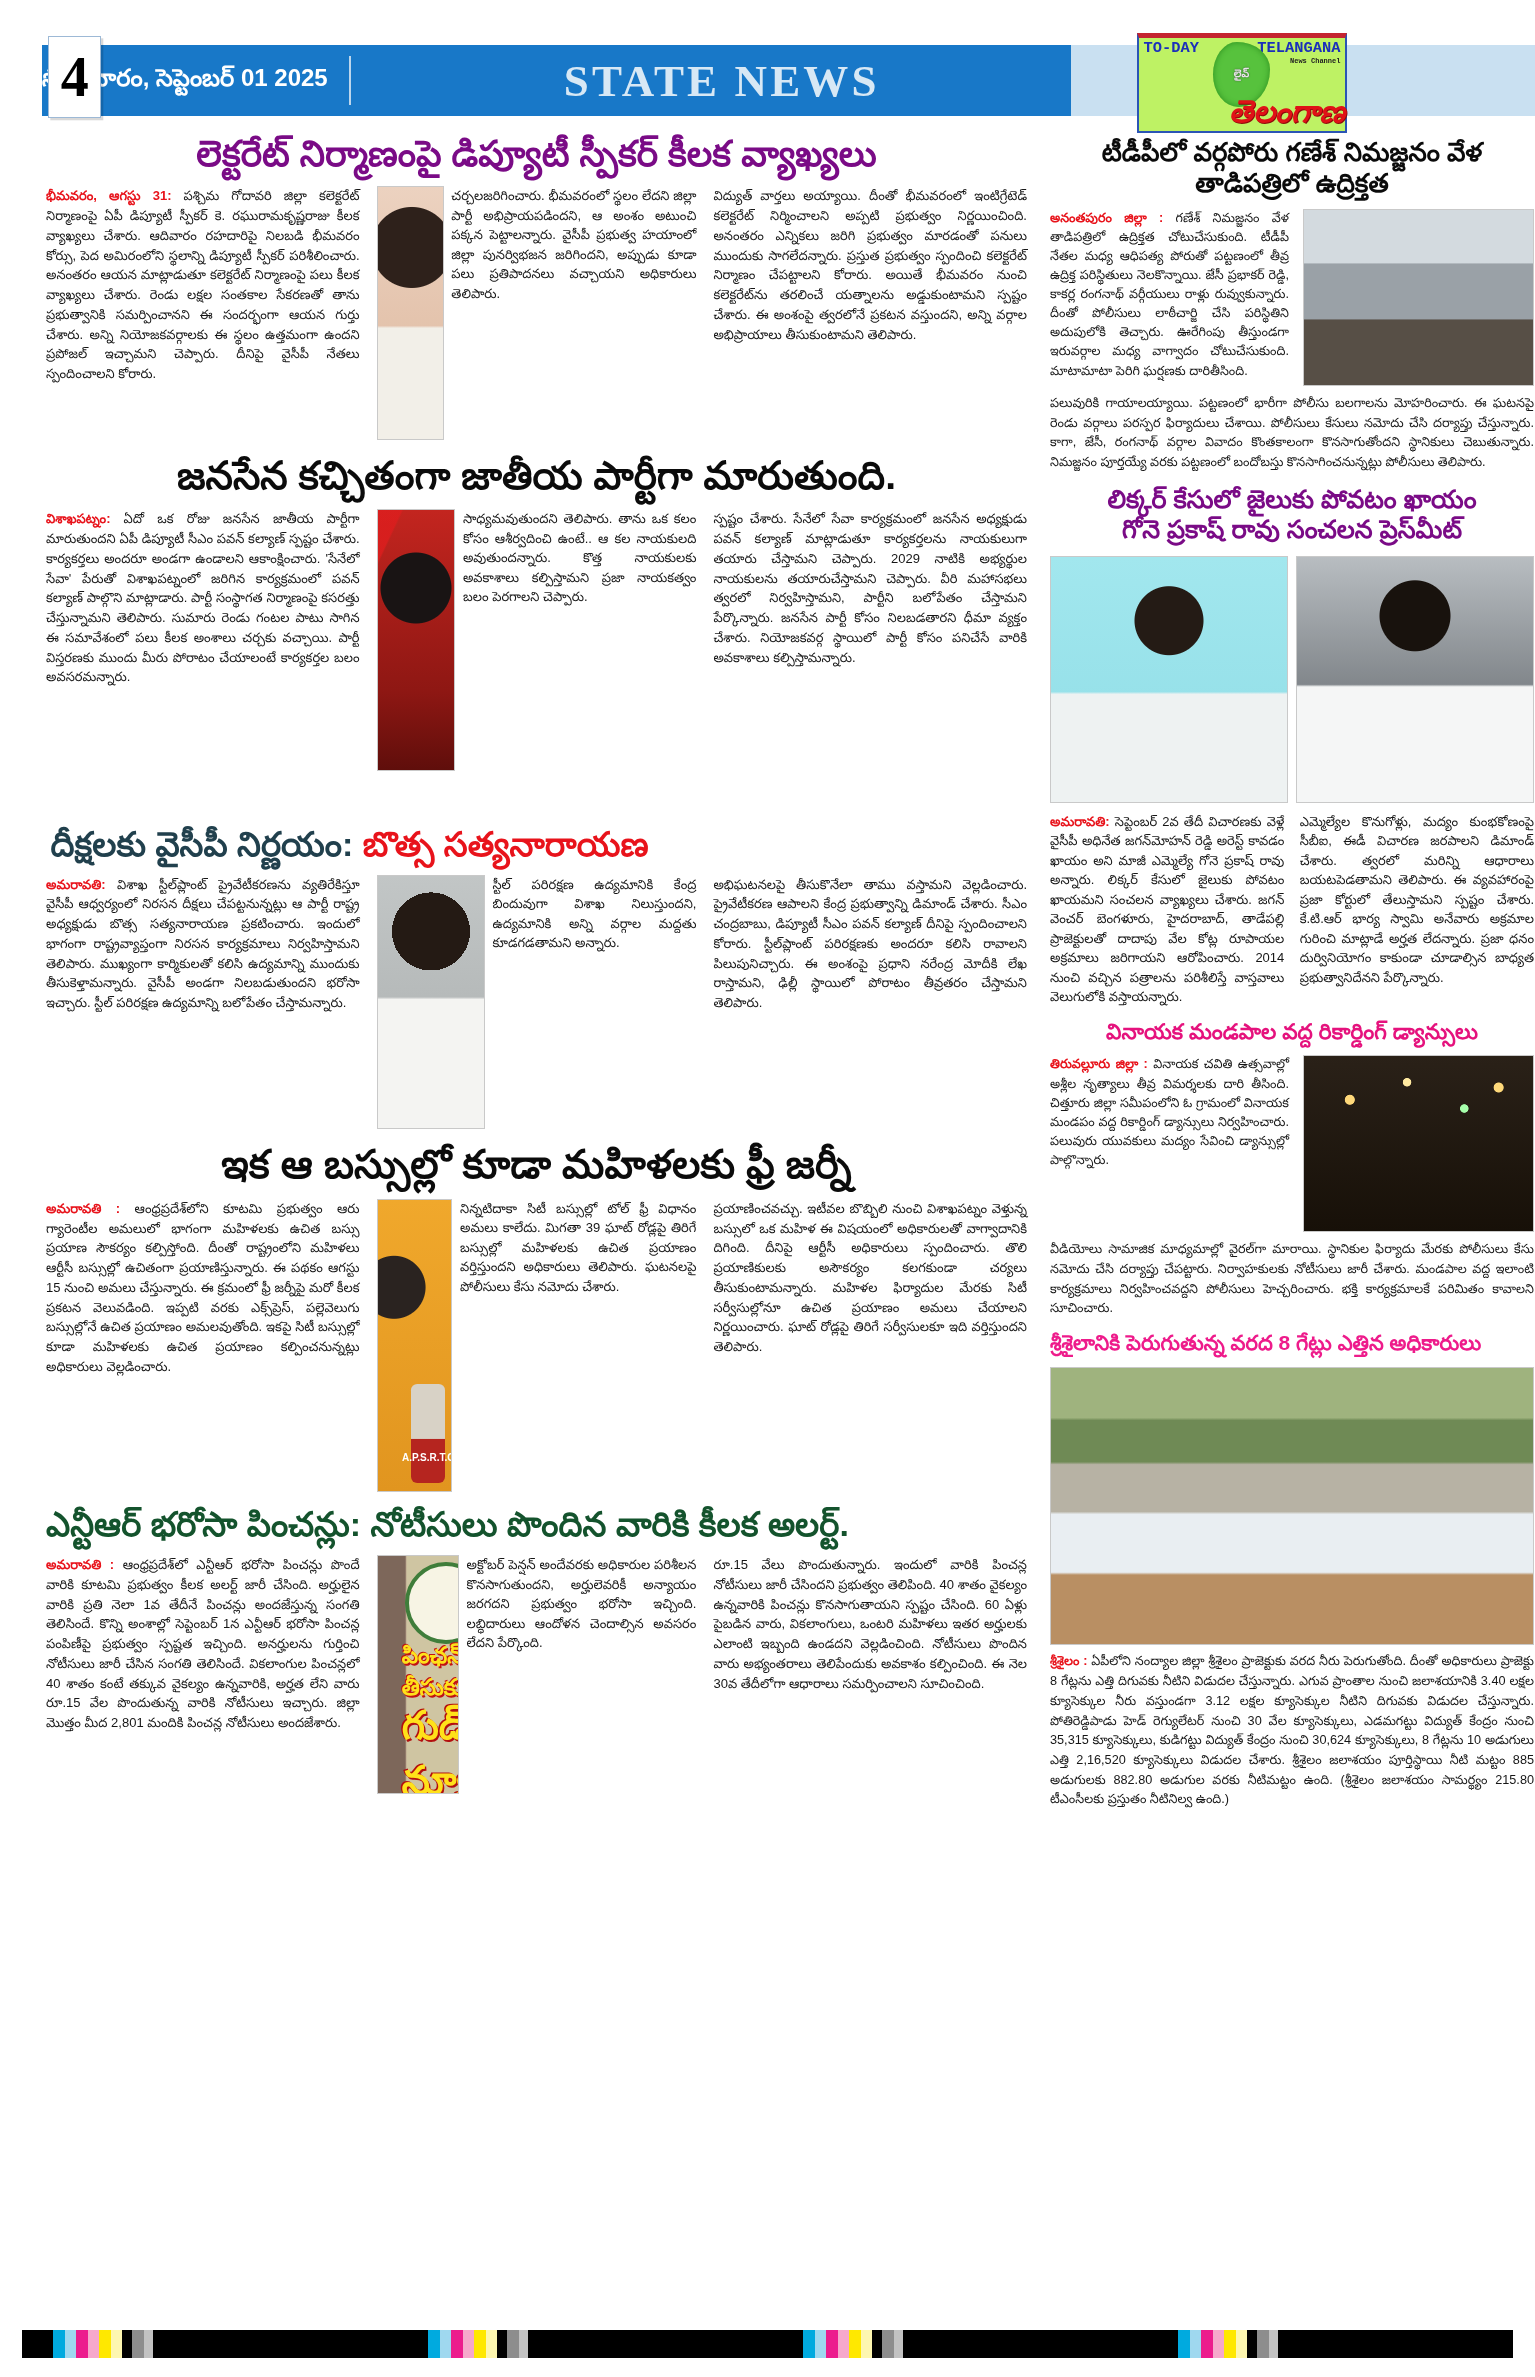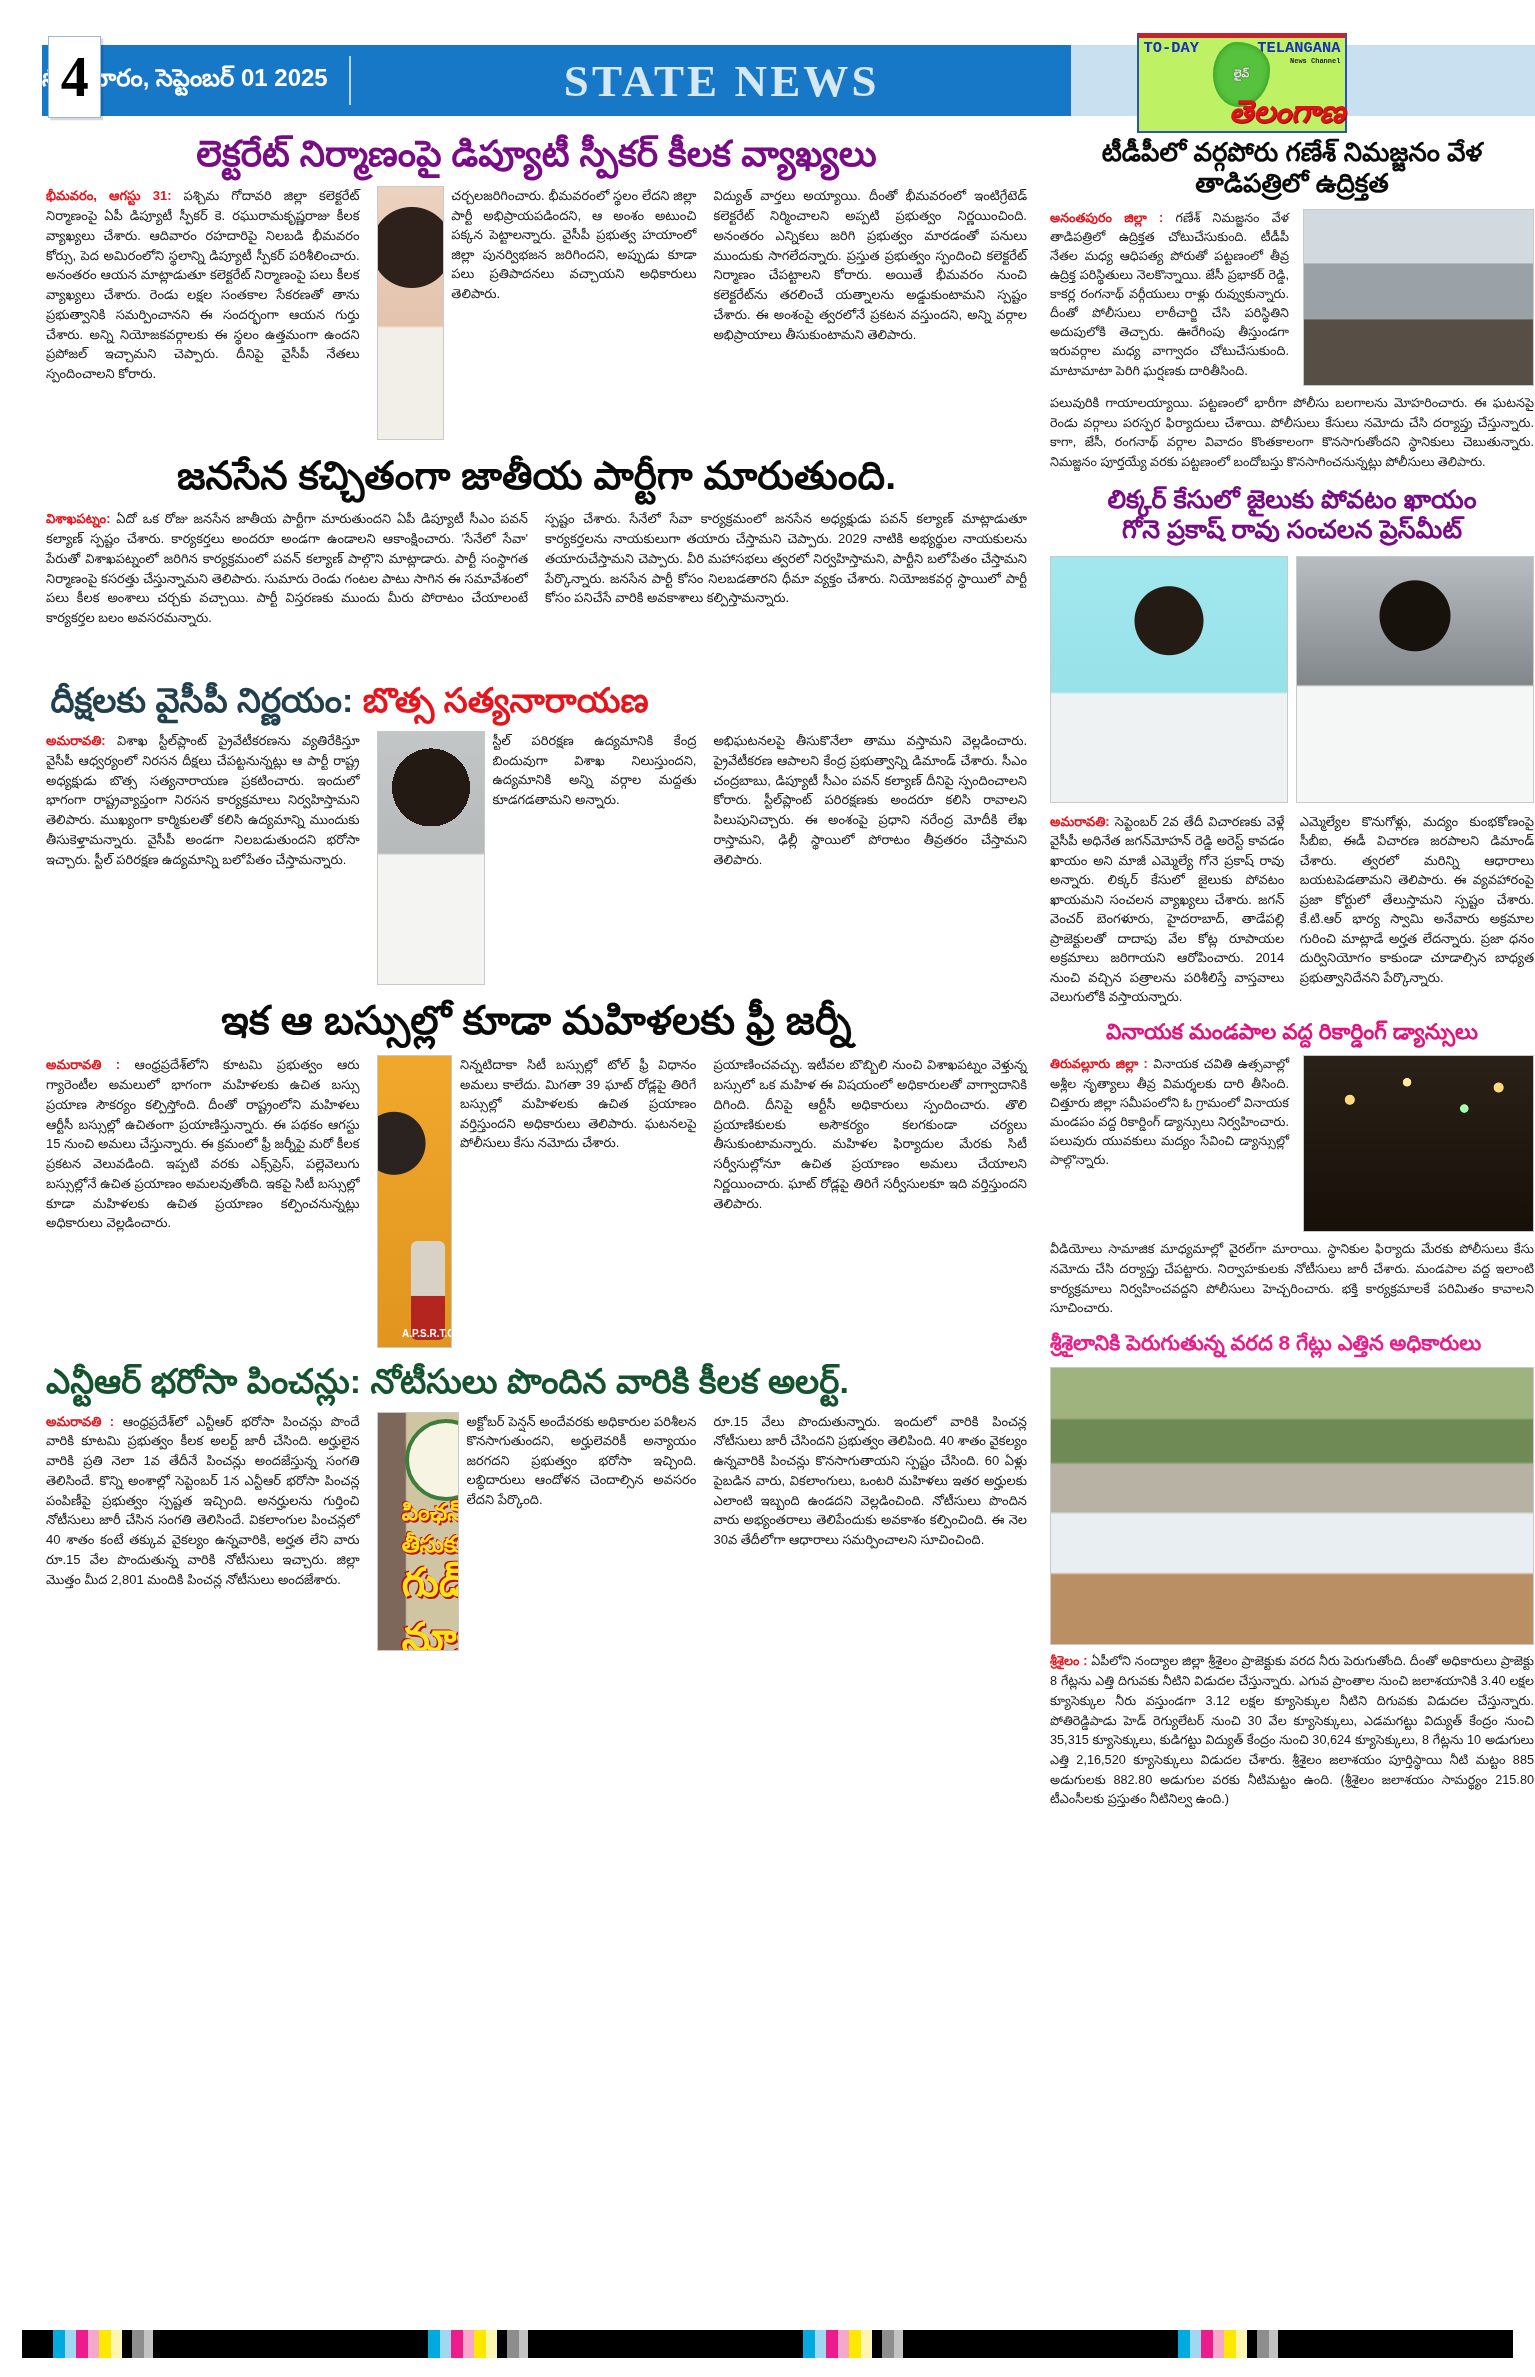--- a/index.html
+++ b/index.html
@@ -63,21 +63,21 @@
       linear-gradient(115deg, rgba(220,30,30,.85) 12%, rgba(220,30,30,0) 13%),
       linear-gradient(180deg,#c3251f 0%,#8e1713 70%,#5f0e0b 100%);}
   .ph-a3{height:254px;background:
       radial-gradient(circle at 50% 22%, #241a14 0 39px, rgba(0,0,0,0) 39px),
       linear-gradient(180deg, rgba(255,255,255,0) 48%, #f4f4f2 49%),
       linear-gradient(180deg,#c2c6c6 0%,#a9adad 100%);}
   .ph-a4{height:293px;background:
       radial-gradient(circle at 22% 30%, #2a2320 0 31px, rgba(0,0,0,0) 32px),
       linear-gradient(180deg,#f0a82c 0%,#e1951f 100%);}
   .bus{position:absolute;right:6.2px;bottom:7.7px;width:46%;height:34%;background:linear-gradient(180deg,#d8d2c6 55%,#b5251f 56%);
-      border-radius:6.2px;display:flex;align-items:flex-end;justify-content:center;color:#fff;font-weight:bold;font-size:10px;padding-bottom:1px;box-sizing:border-box;}
+      border-radius:6.2px;display:flex;align-items:flex-end;justify-content:center;color:#fff;font-weight:bold;font-size:10px;padding-bottom:20px;box-sizing:border-box;}
   .ph-a5{height:239px;background:
       linear-gradient(90deg,#7d675a 0 34%, #b49b87 35%, #cfc5a2 36% 100%);}
   .seal{position:absolute;left:34%;top:6.2px;width:74px;height:74px;background:#f7f4e4;border:4.6px solid #3f7d3a;border-radius:50%;}
   .img-cap1{position:absolute;left:30%;top:86px;right:3.1px;text-align:center;color:#ffe11a;font-weight:bold;font-size:23px;
       text-shadow:1.5px 1.5px 0 #c21212,-0.8px -0.8px 0 #c21212;}
   .img-cap2{position:absolute;left:30%;top:147px;right:3.1px;text-align:center;color:#ffe11a;font-weight:bold;font-size:40px;
       text-shadow:1.5px 1.5px 0 #b30f0f,-1.5px -1.5px 0 #b30f0f;}
   .ph-r1{height:177px;background:
       linear-gradient(180deg,#d3dadf 0 30%, #9aa1a7 31% 62%, #574f46 63% 100%);}
   .ph-r2a{height:247px;background:
@@ -160,20 +160,24 @@
       </div>
     </div>
 
     <div class="art">
       <h1 class="headline hl-a2">జనసేన కచ్చితంగా జాతీయ పార్టీగా మారుతుంది.</h1>
       <div class="cols">
         <div class="tcol">
           <span class="dateline">విశాఖపట్నం:</span>
           <span>ఏదో ఒక రోజు జనసేన జాతీయ పార్టీగా మారుతుందని ఏపీ డిప్యూటీ సీఎం పవన్ కల్యాణ్ స్పష్టం చేశారు. కార్యకర్తలు అందరూ అండగా ఉండాలని ఆకాంక్షించారు. 'సేనేలో సేవా' పేరుతో విశాఖపట్నంలో జరిగిన కార్యక్రమంలో పవన్ కల్యాణ్ పాల్గొని మాట్లాడారు. పార్టీ సంస్థాగత నిర్మాణంపై కసరత్తు చేస్తున్నామని తెలిపారు. సుమారు రెండు గంటల పాటు సాగిన ఈ సమావేశంలో పలు కీలక అంశాలు చర్చకు వచ్చాయి. పార్టీ విస్తరణకు ముందు మీరు పోరాటం చేయాలంటే కార్యకర్తల బలం అవసరమన్నారు.</span>
         </div>
+        <div class="midcol">
+          <div class="photo ph-a2"></div>
+          <div class="below">సాధ్యమవుతుందని తెలిపారు. తాను ఒక కలం కోసం ఆశీర్వదించి ఉంటే.. ఆ కల నాయకులది అవుతుందన్నారు. కొత్త నాయకులకు అవకాశాలు కల్పిస్తామని ప్రజా నాయకత్వం బలం పెరగాలని చెప్పారు.</div>
+        </div>
         <div class="tcol">స్పష్టం చేశారు. సేనేలో సేవా కార్యక్రమంలో జనసేన అధ్యక్షుడు పవన్ కల్యాణ్ మాట్లాడుతూ కార్యకర్తలను నాయకులుగా తయారు చేస్తామని చెప్పారు. 2029 నాటికి అభ్యర్థుల నాయకులను తయారుచేస్తామని చెప్పారు. వీరి మహాసభలు త్వరలో నిర్వహిస్తామని, పార్టీని బలోపేతం చేస్తామని పేర్కొన్నారు. జనసేన పార్టీ కోసం నిలబడతారని ధీమా వ్యక్తం చేశారు. నియోజకవర్గ స్థాయిలో పార్టీ కోసం పనిచేసే వారికి అవకాశాలు కల్పిస్తామన్నారు.</div>
       </div>
     </div>
 
     <div class="art">
       <h1 class="headline hl-a3">
         <br>
         <span>దీక్షలకు వైసీపీ నిర్ణయం: </span><span class="red">బొత్స సత్యనారాయణ</span>
       </h1>
       <div class="cols">

